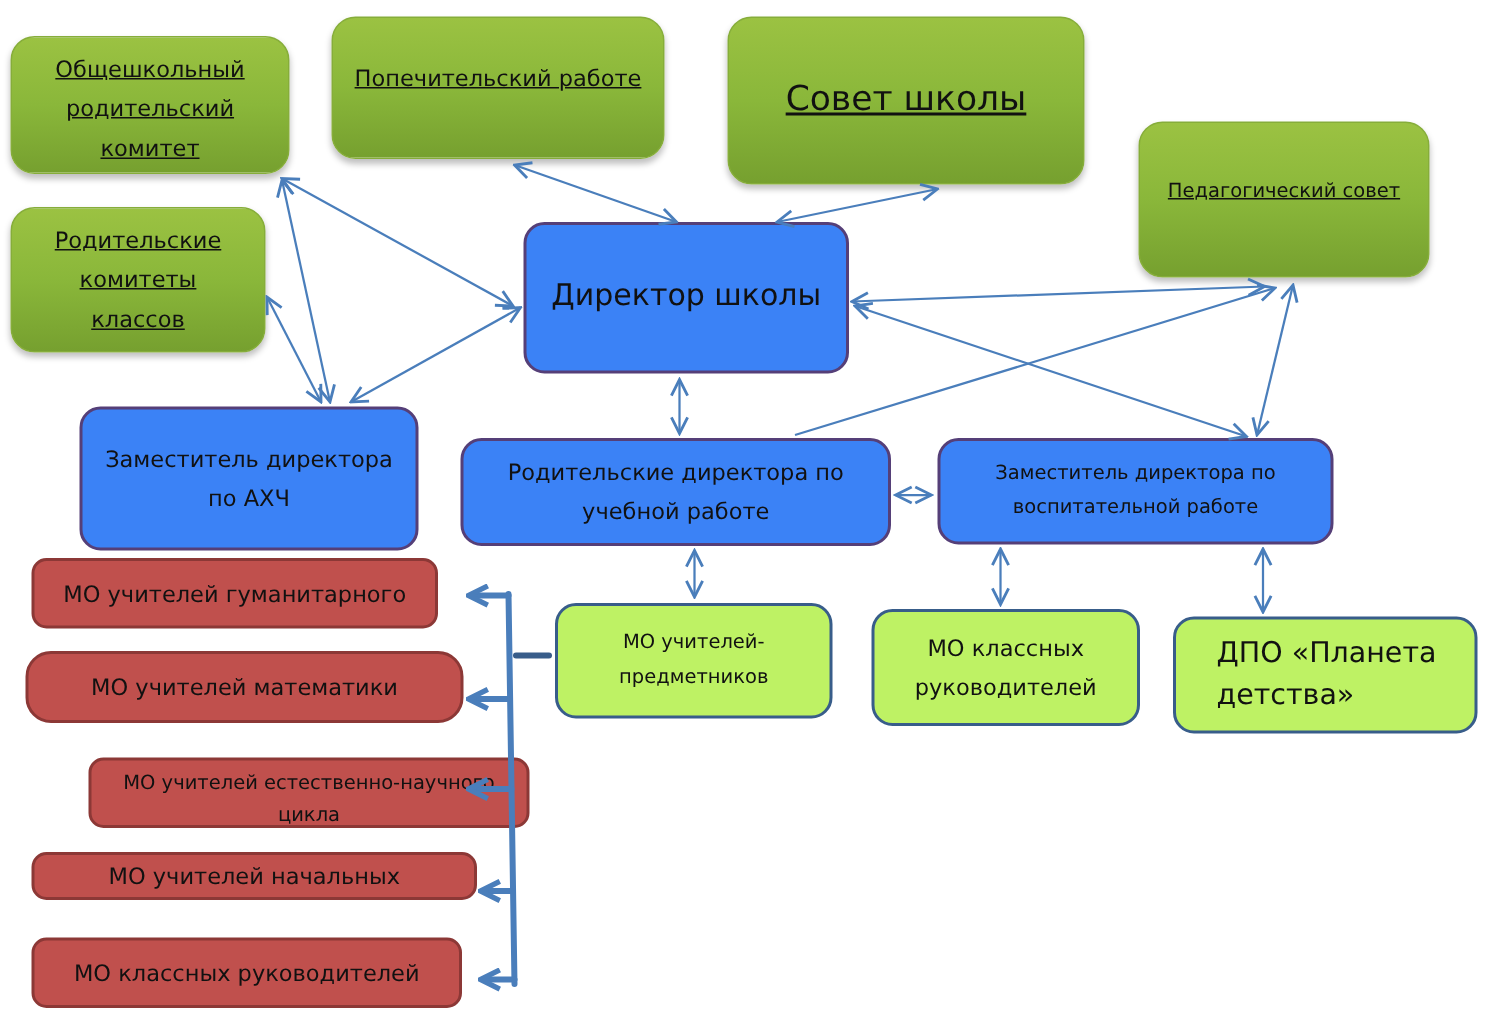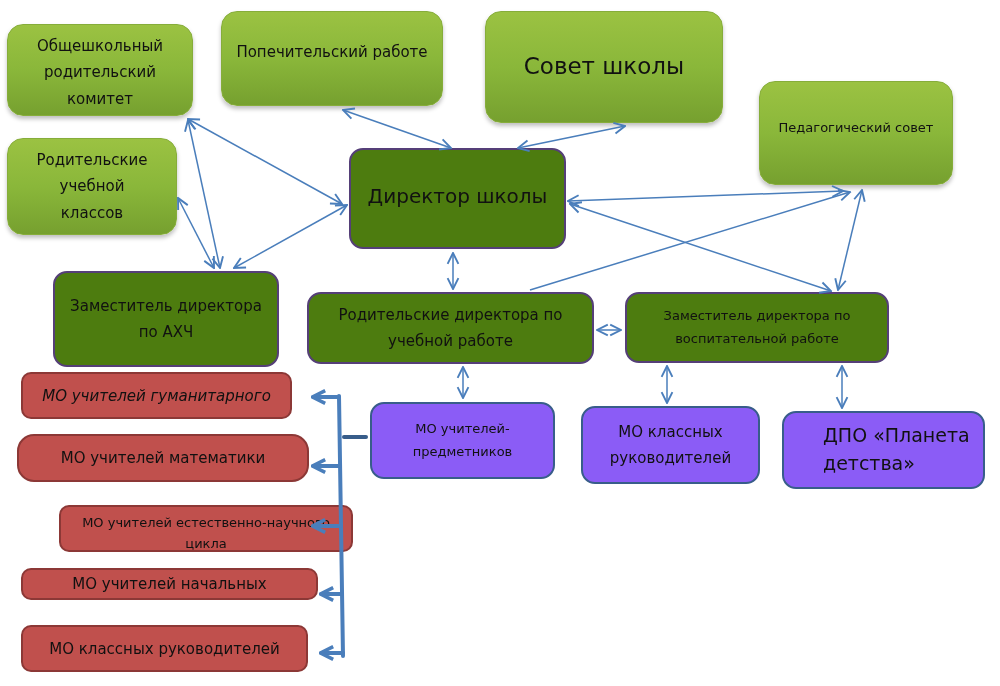--- a/index.html
+++ b/index.html
@@ -13,27 +13,28 @@
       border-radius: 14px;
       display: flex; align-items: center; justify-content: center;
       text-align: center; color: #111;
       line-height: 1.6;
     }
     .green {
       background: linear-gradient(to bottom, #9bc242 0%, #8ab73a 50%, #76a02f 100%);
       border: 1px solid #86ad3a;
       box-shadow: 0 3px 4px rgba(0,0,0,0.25);
       border-radius: 16px;
+      text-decoration: underline;
     }
     .purple {
-      background: #4d7c0f;
+      background: #3b82f6;
       border: 2px solid #553f78;
     }
     .blue {
-      background: #8b5cf6;
+      background: #bef264;
       border: 2px solid #385d8a;
     }
     .red {
       background: #c0504d;
       border: 2px solid #8c3836;
       border-radius: 10px;
     }
     .top-text { align-items: flex-start; }
     svg#arrows { position: absolute; left: 0; top: 0; pointer-events: none; }
   </style>
@@ -46,21 +47,21 @@
 
 <div class="box green top-text" style="left:221px; top:11px; width:222px; height:95px; font-size:15px; padding-top:28px;">
   <span>Попечительский работе</span>
 </div>
 
 <div class="box green top-text" style="left:485px; top:11px; width:238px; height:112px; font-size:23px; padding-top:36px;">
   <span>Совет школы</span>
 </div>
 
 <div class="box green" style="left:7px; top:138px; width:170px; height:97px; font-size:15px; line-height:1.75;">
-  <span style="width:120px;">Родительские учебной классов</span>
+  <span style="width:120px;">Родительские комитеты классов</span>
 </div>
 
 <div class="box green top-text" style="left:759px; top:81px; width:194px; height:104px; font-size:13px; padding-top:36px;">
   <span>Педагогический совет</span>
 </div>
 
 <div class="box purple top-text" style="left:349px; top:148px; width:217px; height:101px; font-size:20px; padding-top:30px;">
   <span>Директор школы</span>
 </div>
 
@@ -77,25 +78,25 @@
 </div>
 
 <div class="box blue" style="left:370px; top:402px; width:185px; height:77px; font-size:13px; line-height:1.75;">
   <span style="width:120px;">МО учителей-предметников</span>
 </div>
 
 <div class="box blue" style="left:581px; top:406px; width:179px; height:78px; font-size:15px; line-height:1.75;">
   <span style="width:130px;">МО классных руководителей</span>
 </div>
 
-<div class="box blue" style="left:782px; top:411px; width:203px; height:78px; font-size:19px; line-height:1.45; justify-content:flex-end; text-align:left; padding-left:15px;">
+<div class="box blue" style="left:782px; top:411px; width:203px; height:78px; font-size:19px; line-height:1.45; justify-content:center; text-align:left; padding-left:15px;">
   <span style="width:160px;">ДПО «Планета детства»</span>
 </div>
 
-<div class="box red" style="left:21px; top:372px; width:271px; height:47px; font-size:15px;font-style:italic;">
+<div class="box red" style="left:21px; top:372px; width:271px; height:47px; font-size:15px;">
   <span>МО учителей гуманитарного</span>
 </div>
 
 <div class="box red" style="left:17px; top:434px; width:292px; height:48px; font-size:15px;border-radius:17px;">
   <span>МО учителей математики</span>
 </div>
 
 <div class="box red top-text" style="left:15px; top:505px; width:294px; height:47px; font-size:13px; padding-top:6px;margin-left:44px;">
   <span>МО учителей естественно-научного цикла</span>
 </div>

